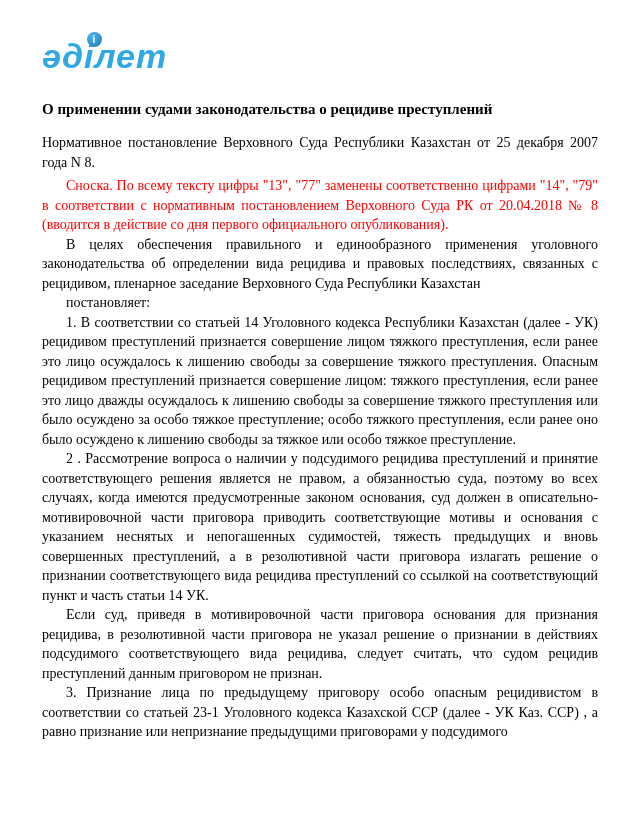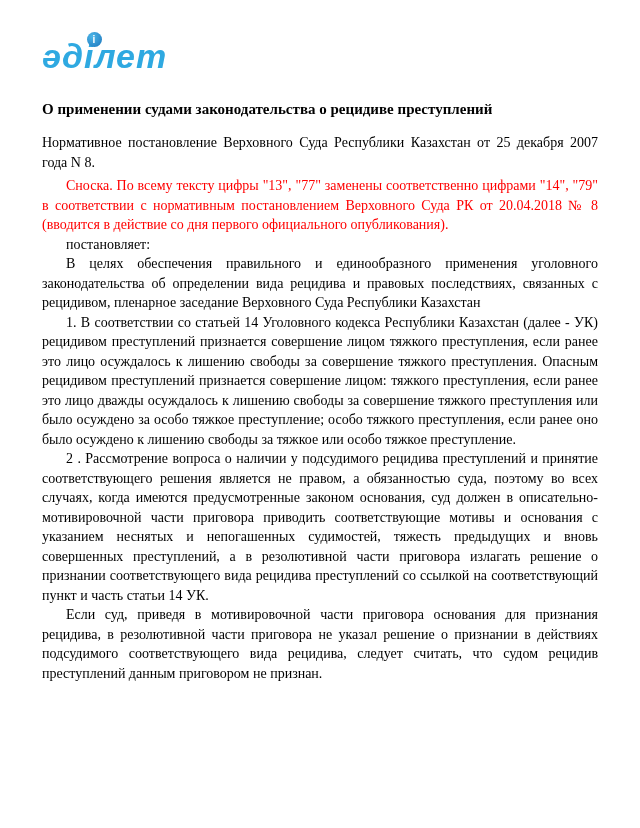--- a/index.html
+++ b/index.html
@@ -78,20 +78,21 @@
     <span>әд</span><span class="logo-i"><span class="logo-dot">
           <span>i</span>
         </span><span class="logo-stem">і</span></span><span>лет</span>
   </div>
 
   <div class="doc">
     <div class="doc-title">О применении судами законодательства о рецидиве преступлений</div>
 
     <p class="gap-after">Нормативное постановление Верховного Суда Республики Казахстан от 25 декабря 2007 года N 8.</p>
     <p class="red indent">Сноска. По всему тексту цифры "13", "77" заменены соответственно цифрами "14", "79" в соответствии с нормативным постановлением Верховного Суда РК от 20.04.2018 № 8 (вводится в действие со дня первого официального опубликования).</p>
+    <p class="indent">В целях обеспечения правильного и единообразного применения уголовного законодательства об определении вида рецидива и правовых последствиях, связанных с рецидивом, пленарное заседание Верховного Суда Республики Казахстан</p>
     <p class="indent">постановляет:</p>
-    <p class="indent">В целях обеспечения правильного и единообразного применения уголовного законодательства об определении вида рецидива и правовых последствиях, связанных с рецидивом, пленарное заседание Верховного Суда Республики Казахстан</p>
     <p class="indent">1. В соответствии со статьей 14 Уголовного кодекса Республики Казахстан (далее - УК) рецидивом преступлений признается совершение лицом тяжкого преступления, если ранее это лицо осуждалось к лишению свободы за совершение тяжкого преступления. Опасным рецидивом преступлений признается совершение лицом: тяжкого преступления, если ранее это лицо дважды осуждалось к лишению свободы за совершение тяжкого преступления или было осуждено за особо тяжкое преступление; особо тяжкого преступления, если ранее оно было осуждено к лишению свободы за тяжкое или особо тяжкое преступление.</p>
     <p class="indent">2 . Рассмотрение вопроса о наличии у подсудимого рецидива преступлений и принятие соответствующего решения является не правом, а обязанностью суда, поэтому во всех случаях, когда имеются предусмотренные законом основания, суд должен в описательно-мотивировочной части приговора приводить соответствующие мотивы и основания с указанием неснятых и непогашенных судимостей, тяжесть предыдущих и вновь совершенных преступлений, а в резолютивной части приговора излагать решение о признании соответствующего вида рецидива преступлений со ссылкой на соответствующий пункт и часть статьи 14 УК.</p>
     <p class="indent">Если суд, приведя в мотивировочной части приговора основания для признания рецидива, в резолютивной части приговора не указал решение о признании в действиях подсудимого соответствующего вида рецидива, следует считать, что судом рецидив преступлений данным приговором не признан.</p>
+    <p class="indent">3. Признание лица по предыдущему приговору особо опасным рецидивистом в соответствии со статьей 23-1 Уголовного кодекса Казахской ССР (далее - УК Каз. ССР) , а равно признание или непризнание предыдущими приговорами у подсудимого</p>
   </div>
 
 </div>
 
 </body></html>

